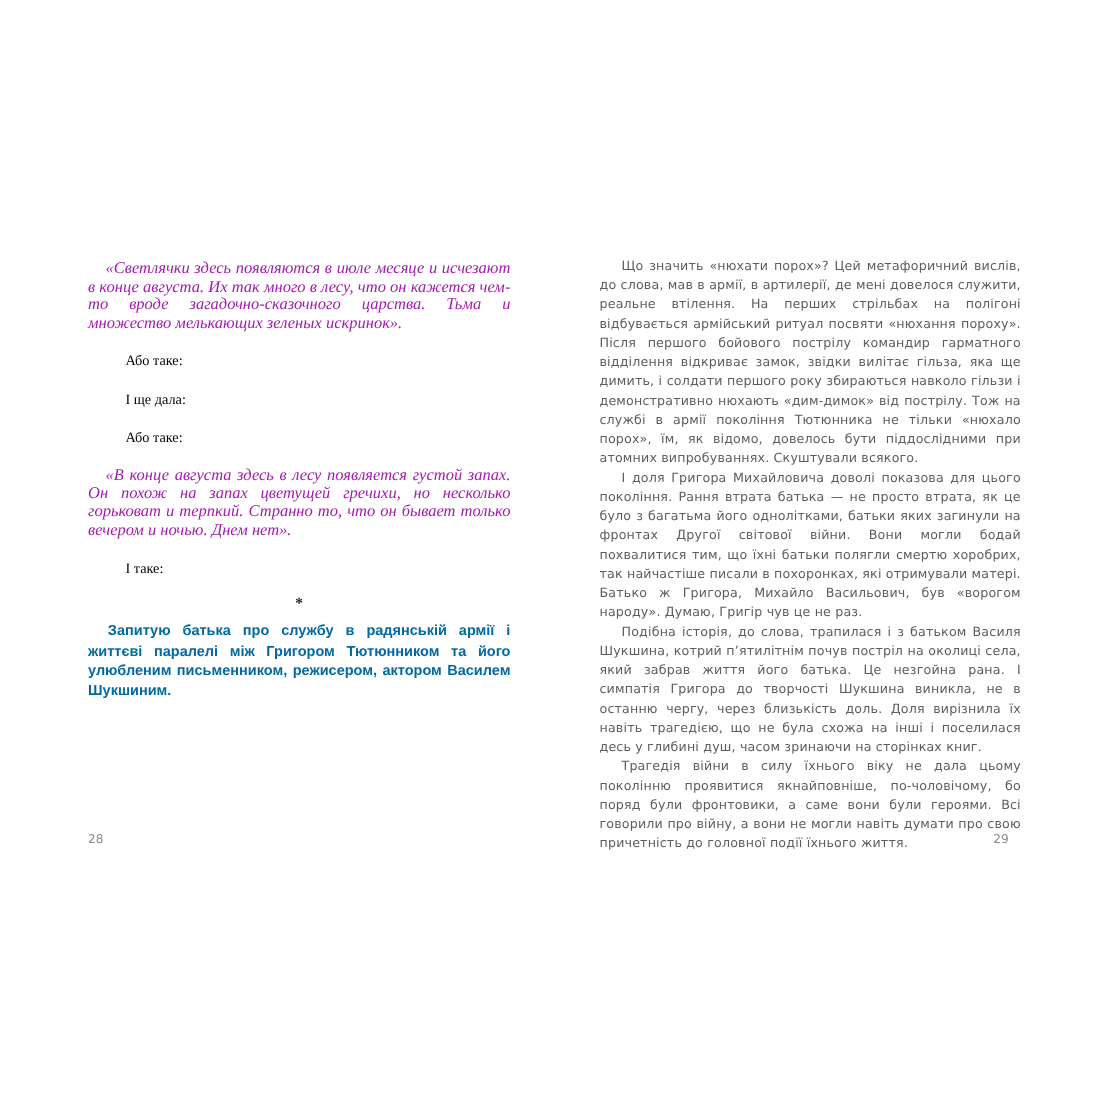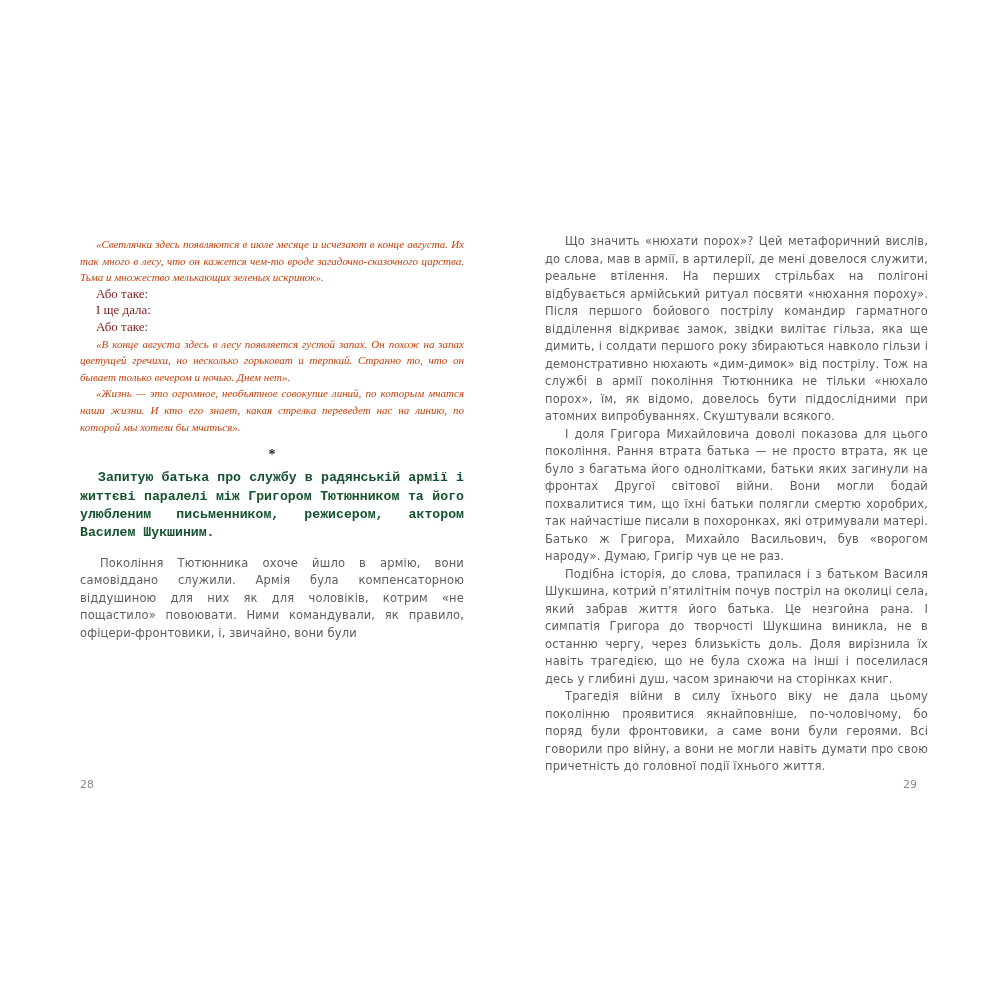--- a/index.html
+++ b/index.html
@@ -19,95 +19,94 @@
     top: 236px;
   }
   #left-page  { left: 80px;  width: 384px; }
   #right-page { left: 545px; top: 233px; width: 383px; }
 
   
   p.quote {
     margin: 0;
     font-family: "Liberation Serif", serif;
     font-style: italic;
-    font-size: 11px;
+    font-size: 15px;
     line-height: 16.6px;
-    color: #c2410c;
+    color: #a21caf;
     text-align: justify;
     text-indent: 16px;
   }
   
   p.plain {
-    margin: 0;
+    margin: 18px;
     font-family: "Liberation Serif", serif;
     font-size: 13px;
     line-height: 16.6px;
-    color: #7f1d1d;
+    color: #000000;
     text-indent: 16px;
   }
   
   .separator {
     margin: 13px 0 7px 0;
     text-align: center;
     font-family: "Liberation Serif", serif;
     font-size: 14px;
     font-weight: bold;
     color: #222222;
     line-height: 14px;
   }
   
   p.lead-bold {
     margin: 0 0 0 0;
-    font-family: Liberation Mono, monospace;
+    font-family: Liberation Sans, sans-serif;
     font-weight: bold;
     font-size: 13.2px;
     line-height: 18.4px;
-    color: #14532d;
+    color: #0369a1;
     text-align: justify;
     text-indent: 18px;
   }
   
   p.body-text {
     margin: 0;
     font-family: "DejaVu Sans", sans-serif;
     font-size: 11.5px;
     line-height: 17.5px;
     color: #5d5d5d;
     letter-spacing: 0.15px;
     text-align: justify;
     text-indent: 20px;
   }
   p.body-text.first-on-left { margin-top: 12px; }
   p.body-text.no-indent { text-indent: 0; }
 
   .page-number {
     position: absolute;
-    top: 778px;
+    top: 756px;
     font-family: "DejaVu Sans", sans-serif;
     font-size: 11px;
     color: #8a8a8a;
   }
   #page-number-left  { left: 80px; }
   #page-number-right { left: 903px; }
 </style>
 </head>
 <body>
 
 <div id="spread">
 
   <div class="page-column" id="left-page">
     <p class="quote">«Светлячки здесь появляются в июле месяце и исчезают в конце августа. Их так много в лесу, что он кажется чем-то вроде загадочно-сказочного царства. Тьма и множество мелькающих зеленых искринок».</p>
     <p class="plain">Або таке:</p>
     <p class="plain">І ще дала:</p>
     <p class="plain">Або таке:</p>
     <p class="quote">«В конце августа здесь в лесу появляется густой запах. Он похож на запах цветущей гречихи, но несколько горьковат и терпкий. Странно то, что он бывает только вечером и ночью. Днем нет».</p>
-    <p class="quote">«Жизнь — это огромное, необъятное совокупие линий, по которым мчатся наши жизни. И кто его знает, какая стрелка переведет нас на линию, по которой мы хотели бы мчаться».</p>
+    <p class="plain">І таке:</p>
     <div class="separator">*</div>
     <p class="lead-bold">Запитую батька про службу в радянській армії і життєві паралелі між Григором Тютюнником та його улюбленим письменником, режисером, актором Василем Шукшиним.</p>
-    <p class="body-text first-on-left">Покоління Тютюнника охоче йшло в армію, вони самовіддано служили. Армія була компенсаторною віддушиною для них як для чоловіків, котрим «не пощастило» повоювати. Ними командували, як правило, офіцери-фронтовики, і, звичайно, вони були</p>
   </div>
 
   <div class="page-column" id="right-page">
     <p class="body-text">Що значить «нюхати порох»? Цей метафоричний вислів, до слова, мав в армії, в артилерії, де мені довелося служити, реальне втілення. На перших стрільбах на полігоні відбувається армійський ритуал посвяти «нюхання пороху». Після першого бойового пострілу командир гарматного відділення відкриває замок, звідки вилітає гільза, яка ще димить, і солдати першого року збираються навколо гільзи і демонстративно нюхають «дим-димок» від пострілу. Тож на службі в армії покоління Тютюнника не тільки «нюхало порох», їм, як відомо, довелось бути піддослідними при атомних випробуваннях. Скуштували всякого.</p>
     <p class="body-text">І доля Григора Михайловича доволі показова для цього покоління. Рання втрата батька — не просто втрата, як це було з багатьма його однолітками, батьки яких загинули на фронтах Другої світової війни. Вони могли бодай похвалитися тим, що їхні батьки полягли смертю хоробрих, так найчастіше писали в похоронках, які отримували матері. Батько ж Григора, Михайло Васильович, був «ворогом народу». Думаю, Григір чув це не раз.</p>
     <p class="body-text">Подібна історія, до слова, трапилася і з батьком Василя Шукшина, котрий п’ятилітнім почув постріл на околиці села, який забрав життя його батька. Це незгойна рана. І симпатія Григора до творчості Шукшина виникла, не в останню чергу, через близькість доль. Доля вирізнила їх навіть трагедією, що не була схожа на інші і поселилася десь у глибині душ, часом зринаючи на сторінках книг.</p>
     <p class="body-text">Трагедія війни в силу їхнього віку не дала цьому поколінню проявитися якнайповніше, по-чоловічому, бо поряд були фронтовики, а саме вони були героями. Всі говорили про війну, а вони не могли навіть думати про свою причетність до головної події їхнього життя.</p>
   </div>
 
   <div class="page-number" id="page-number-left">28</div>

